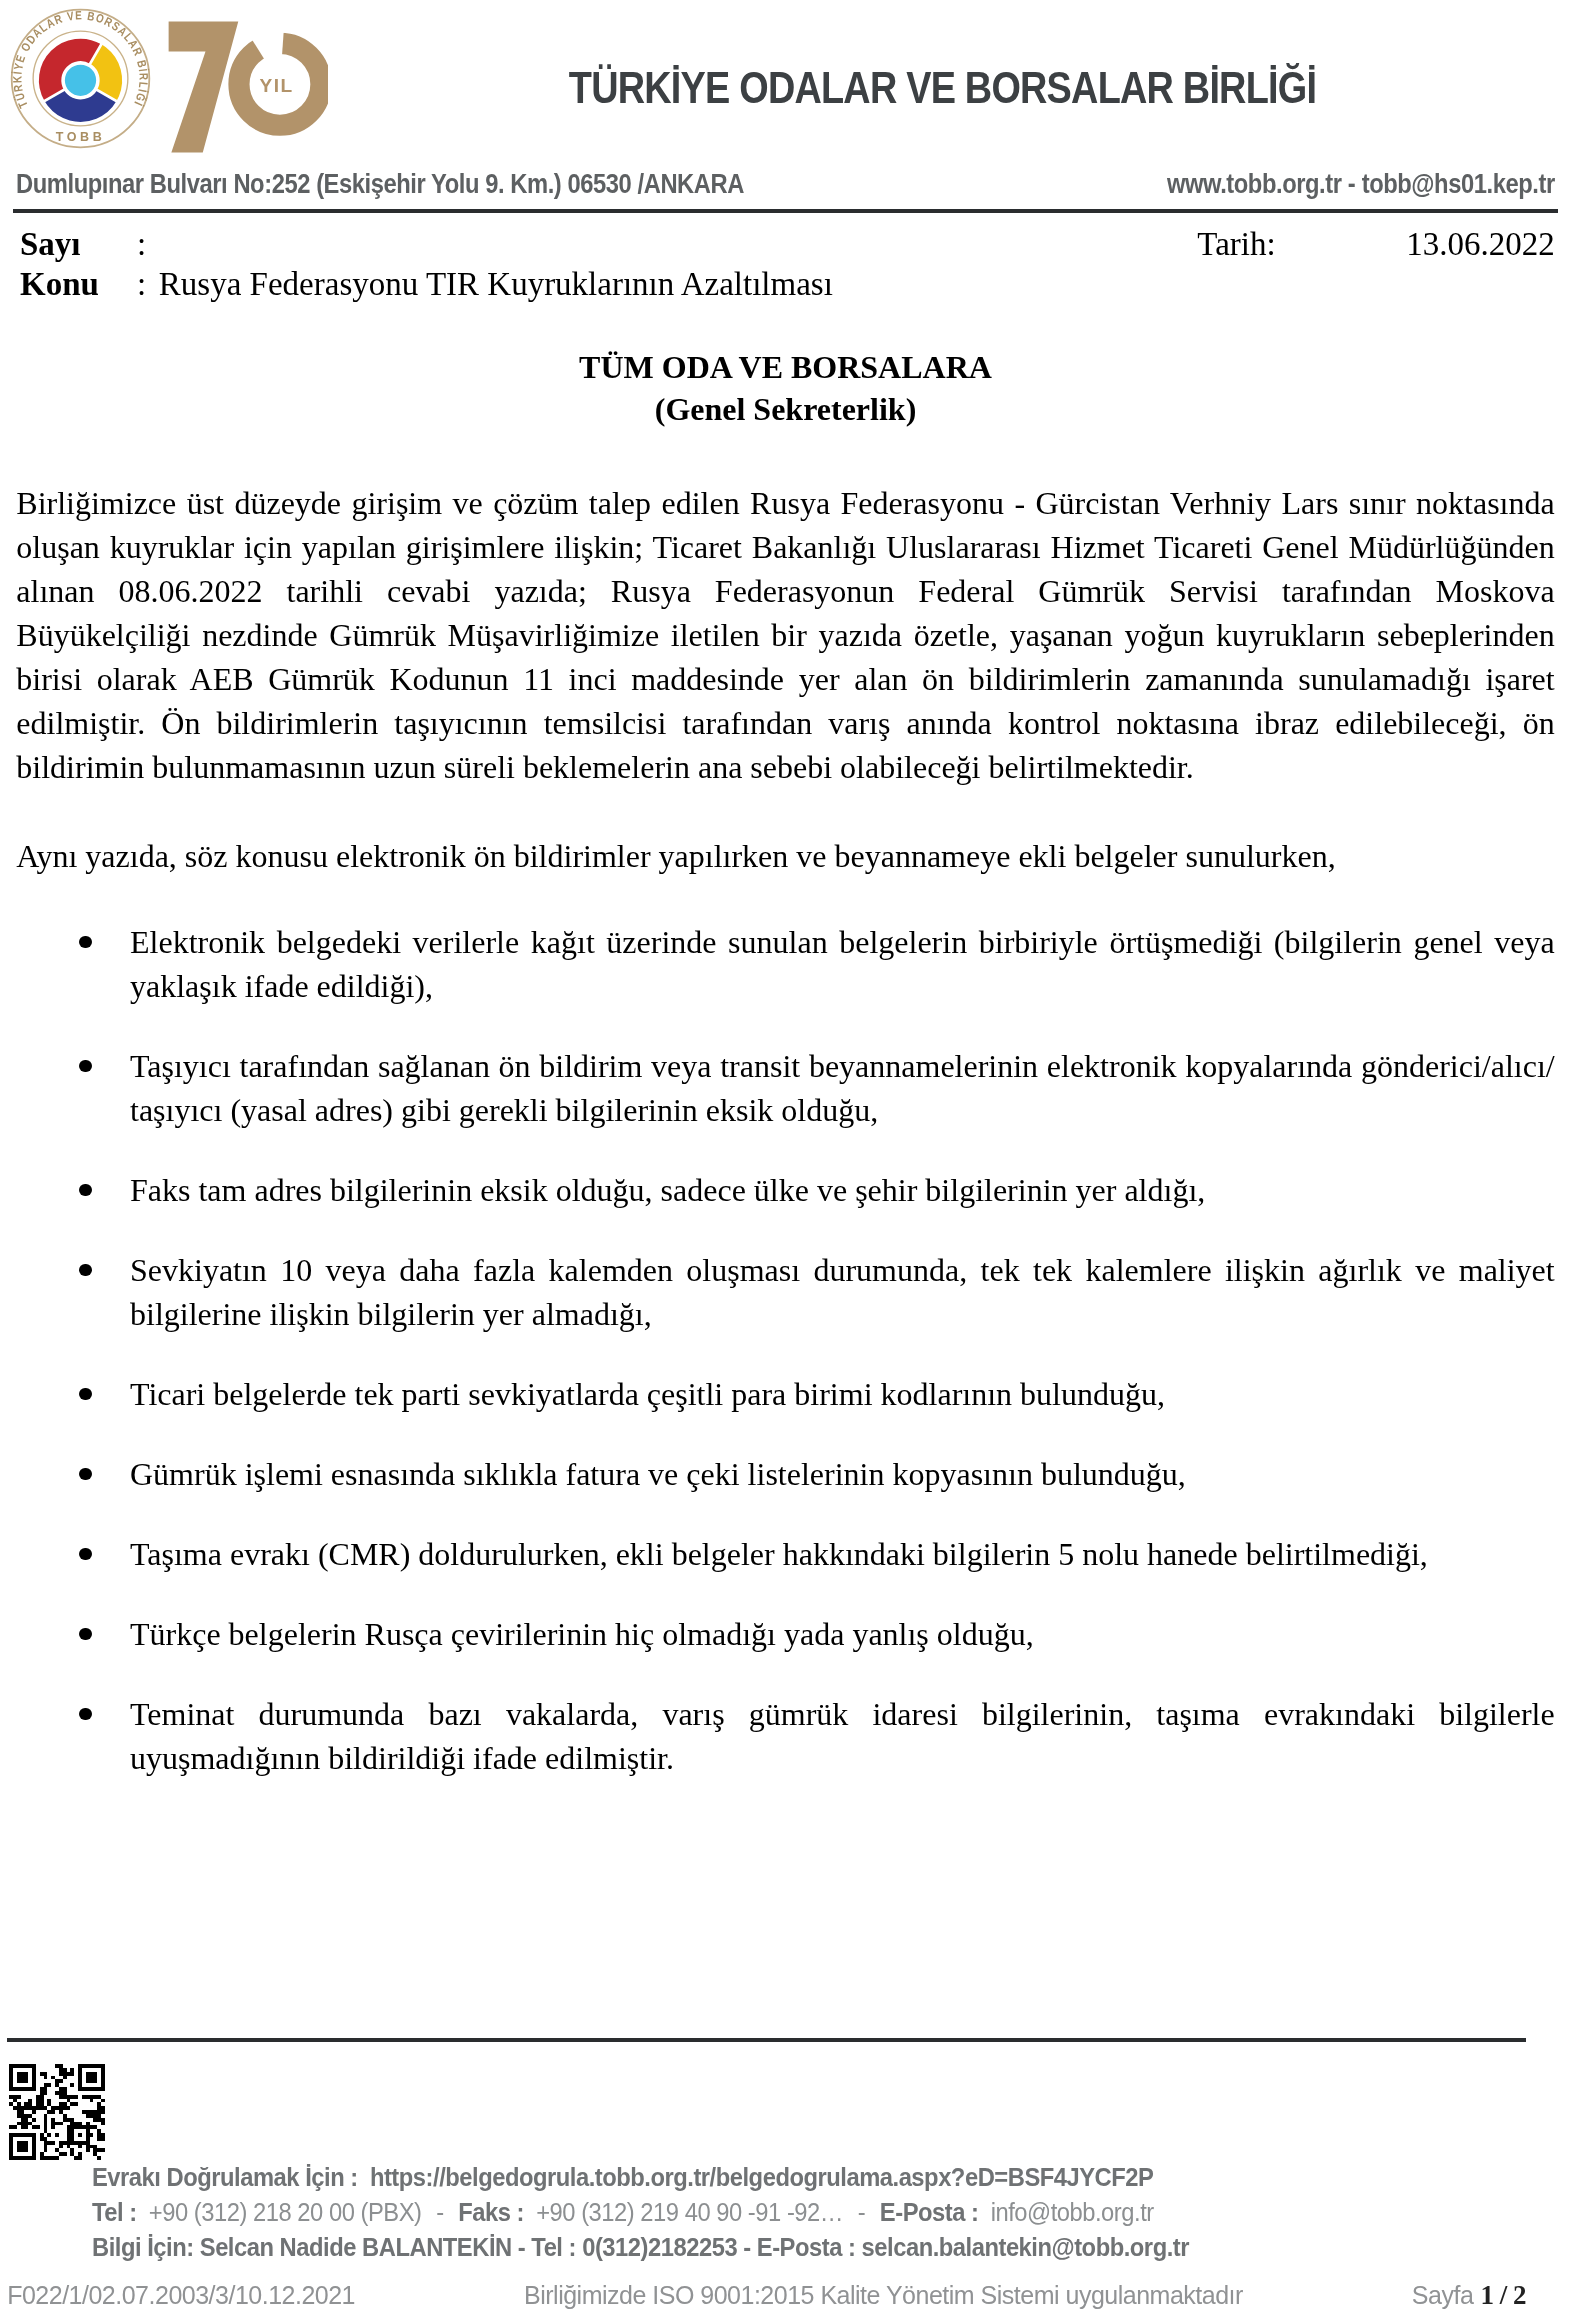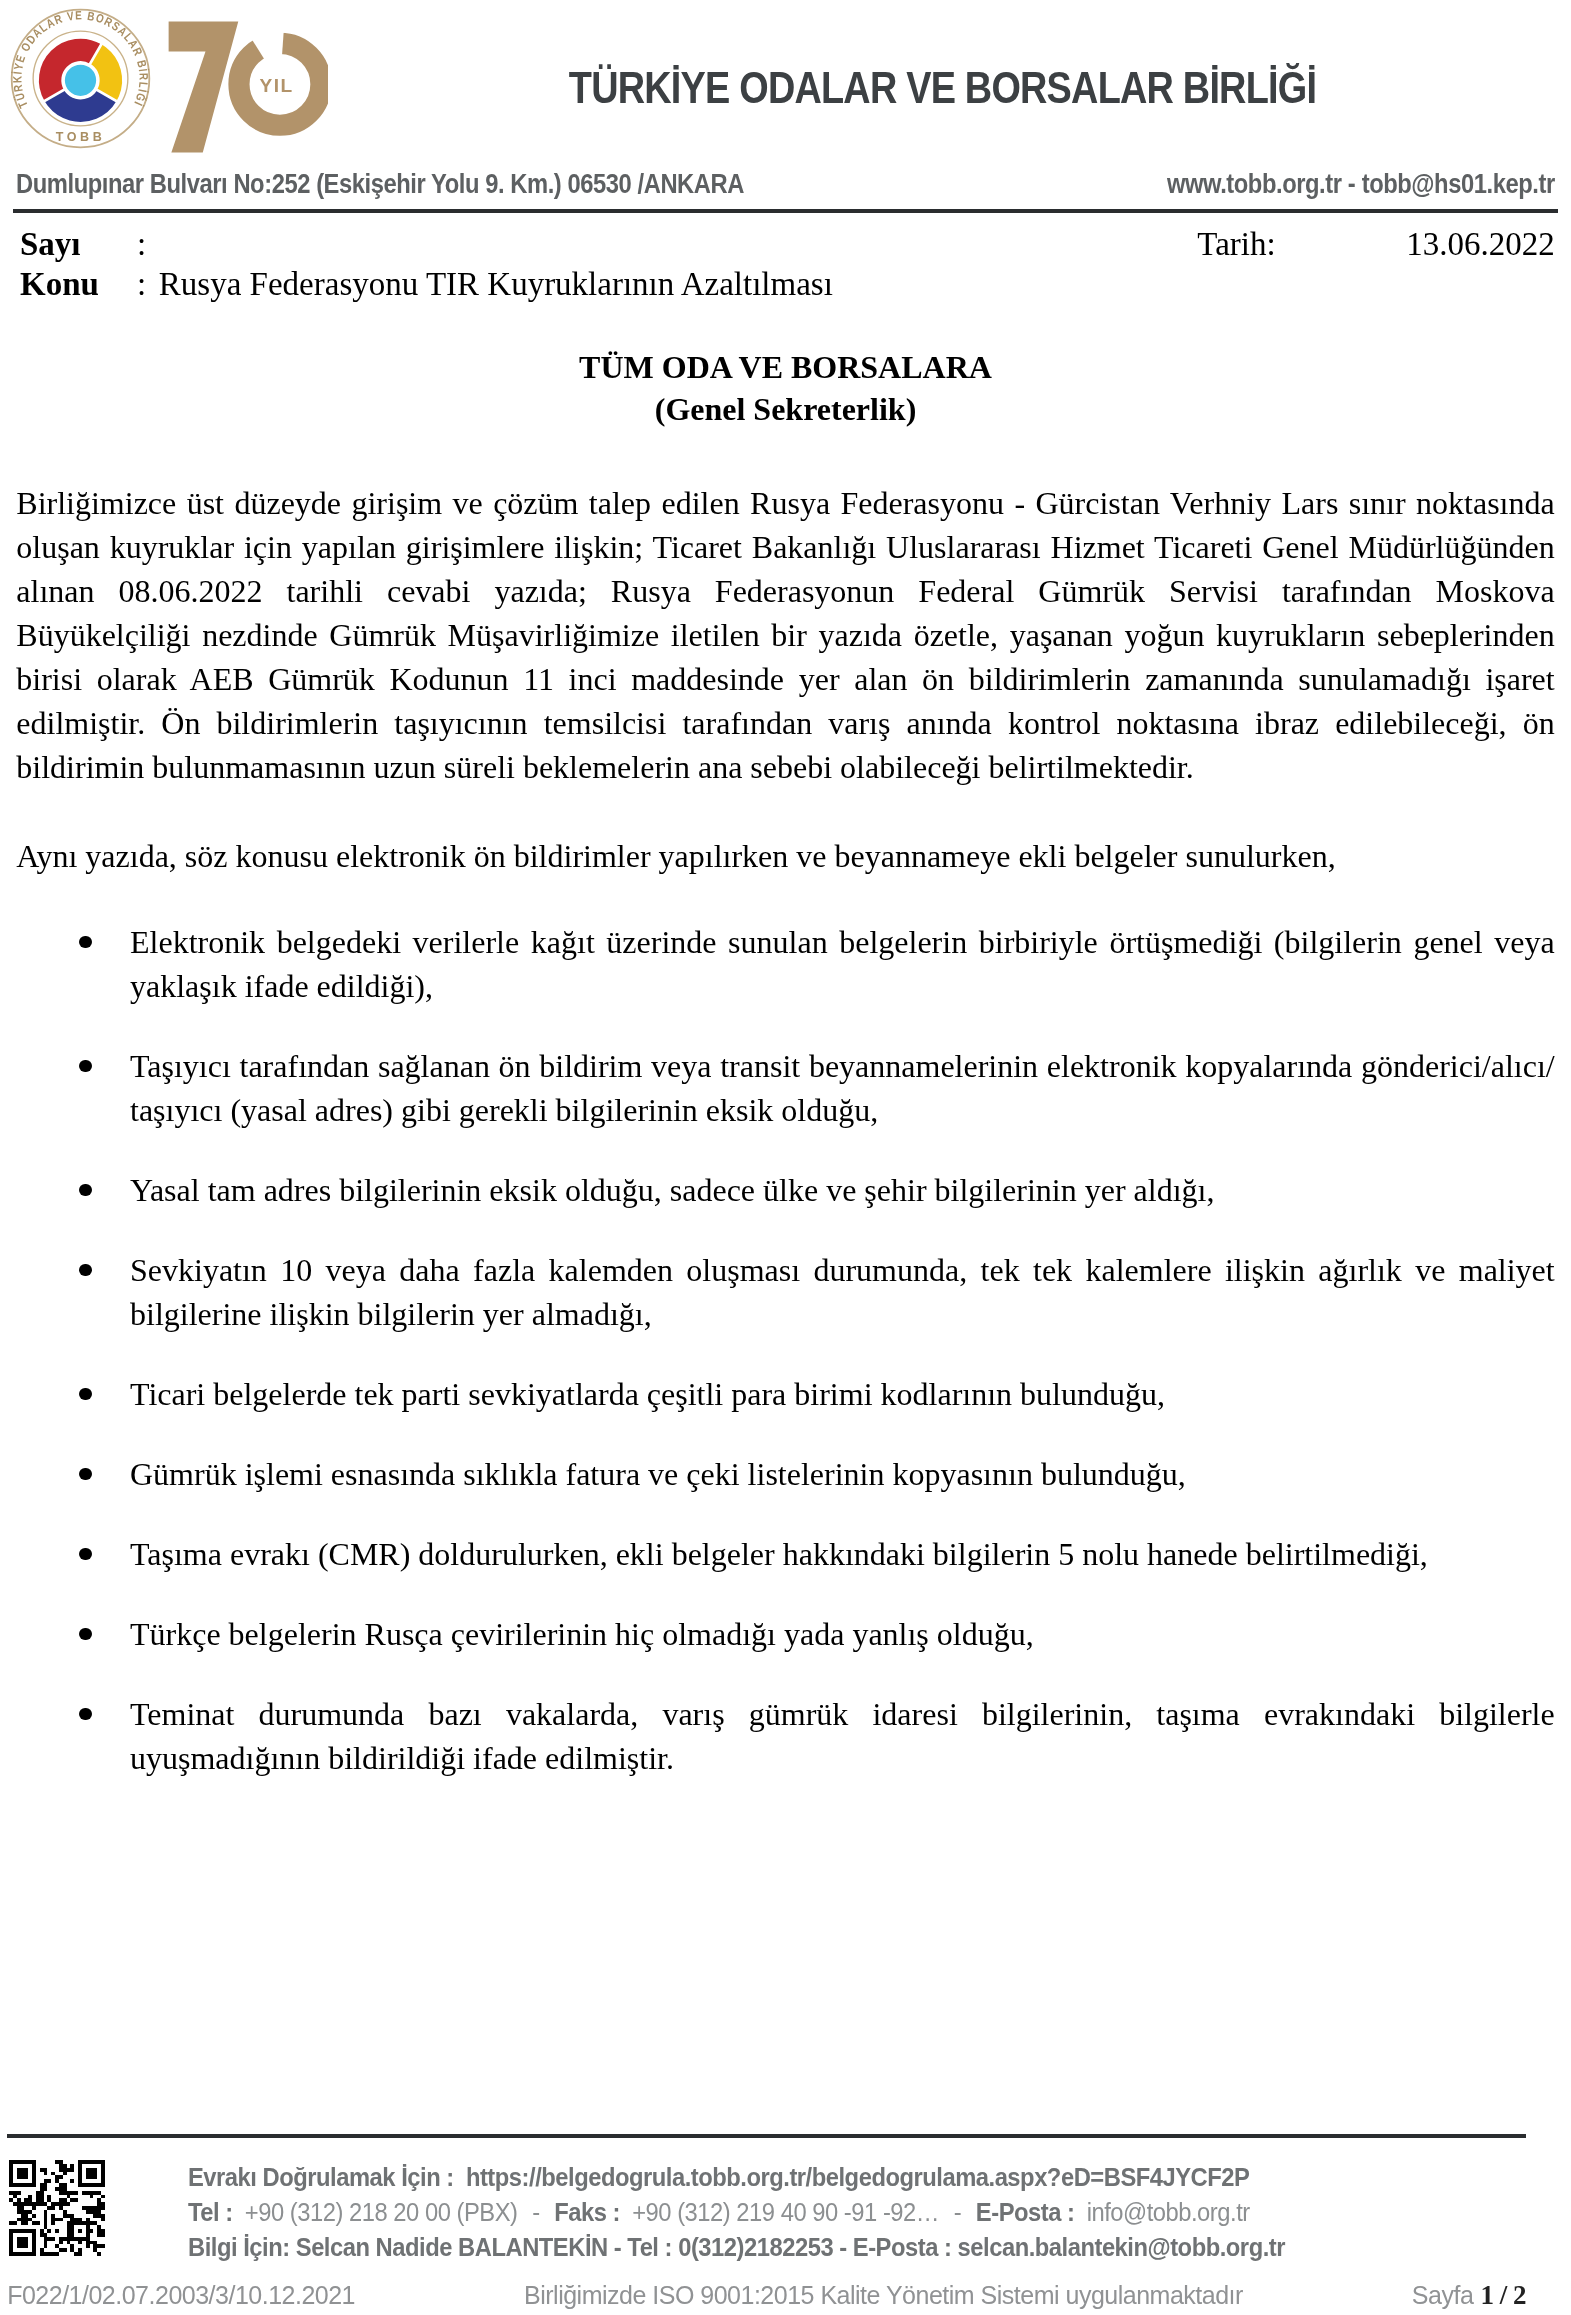--- a/index.html
+++ b/index.html
@@ -43,21 +43,21 @@
   .content{margin:0 16.3px;}
   .para1{margin:51px 0 0;font-size:32px;line-height:44px;text-align:justify;}
   .para2{margin:45px 0 0;font-size:32px;line-height:44px;text-align:justify;}
   ul.bullets{list-style:none;margin:42px 0 0;padding:0;font-size:32px;}
   ul.bullets li{display:flex;margin-bottom:36px;}
   ul.bullets .dot{flex:none;width:12.7px;height:12.7px;border-radius:50%;background:#000;margin:15.4px 0 0 63px;}
   ul.bullets .li-text{flex:1;margin-left:38px;line-height:44px;text-align:justify;}
   
   .footer{margin-top:auto;}
   .footer-rule{border-top:4.5px solid #2a2d2f;margin:0 45px 0 7.2px;}
-  .footer-main{display:flex;margin:22px 0 0 9px;}
+  .footer-main{display:flex;margin:22px 0 0 9px;flex-direction:column;}
   .qr{flex:none;width:96px;height:96px;}
   .contact{margin-left:83px;font-family:"Liberation Sans", sans-serif;font-size:25px;line-height:35px;letter-spacing:-0.5px;}
   .contact-line{transform:scaleX(0.95);transform-origin:left center;white-space:nowrap;}
   .contact .lbl{font-weight:bold;color:#6f7274;margin-right:6.3px;}
   .contact .val{color:#8c8f91;}
   .contact .url{font-weight:bold;color:#6f7274;}
   .contact .dash{color:#8c8f91;margin:0 9px;}
   .footer-bottom{
     display:flex;justify-content:space-between;align-items:baseline;
     margin:14.5px 45px 5.4px 7.2px;
@@ -143,21 +143,21 @@
           <span class="li-text">Elektronik belgedeki verilerle kağıt üzerinde sunulan belgelerin birbiriyle örtüşmediği (bilgilerin genel veya yaklaşık ifade edildiği),</span>
         </li>
 
         <li>
           <span class="dot"></span>
           <span class="li-text">Taşıyıcı tarafından sağlanan ön bildirim veya transit beyannamelerinin elektronik kopyalarında gönderici/alıcı/ taşıyıcı (yasal adres) gibi gerekli bilgilerinin eksik olduğu,</span>
         </li>
 
         <li>
           <span class="dot"></span>
-          <span class="li-text">Yasal tam adres bilgilerinin eksik olduğu, sadece ülke ve şehir bilgilerinin yer aldığı,</span>
+          <span class="li-text">Faks tam adres bilgilerinin eksik olduğu, sadece ülke ve şehir bilgilerinin yer aldığı,</span>
         </li>
 
         <li>
           <span class="dot"></span>
           <span class="li-text">Sevkiyatın 10 veya daha fazla kalemden oluşması durumunda, tek tek kalemlere ilişkin ağırlık ve maliyet bilgilerine ilişkin bilgilerin yer almadığı,</span>
         </li>
 
 
         <li>
           <span class="dot"></span>

